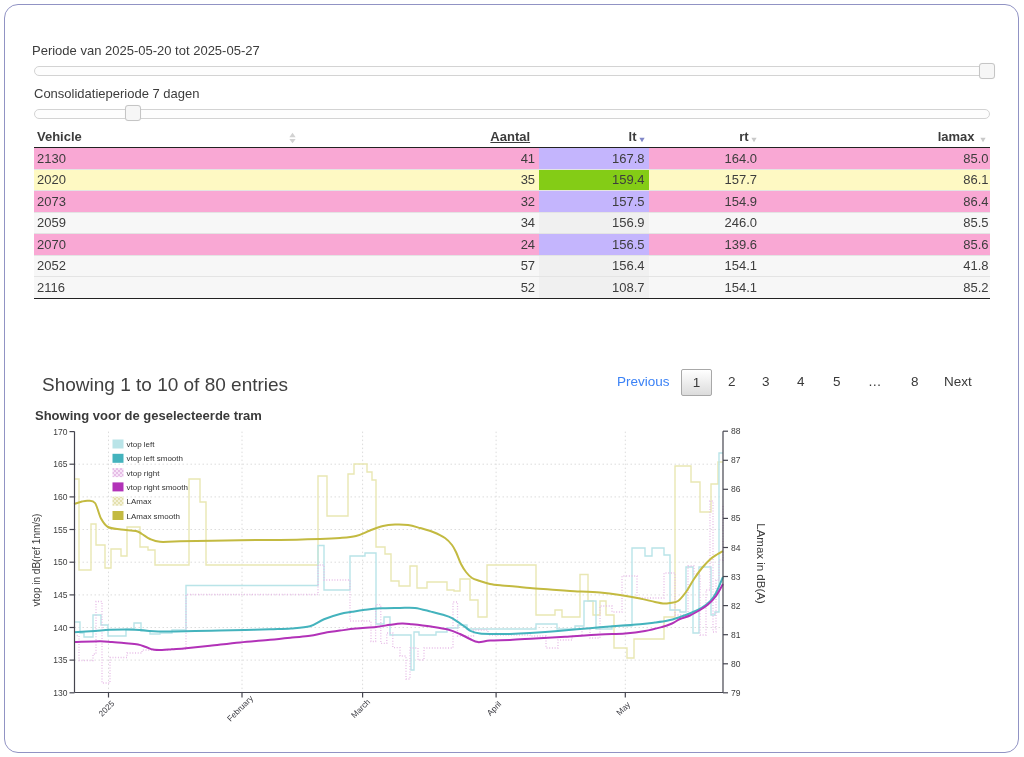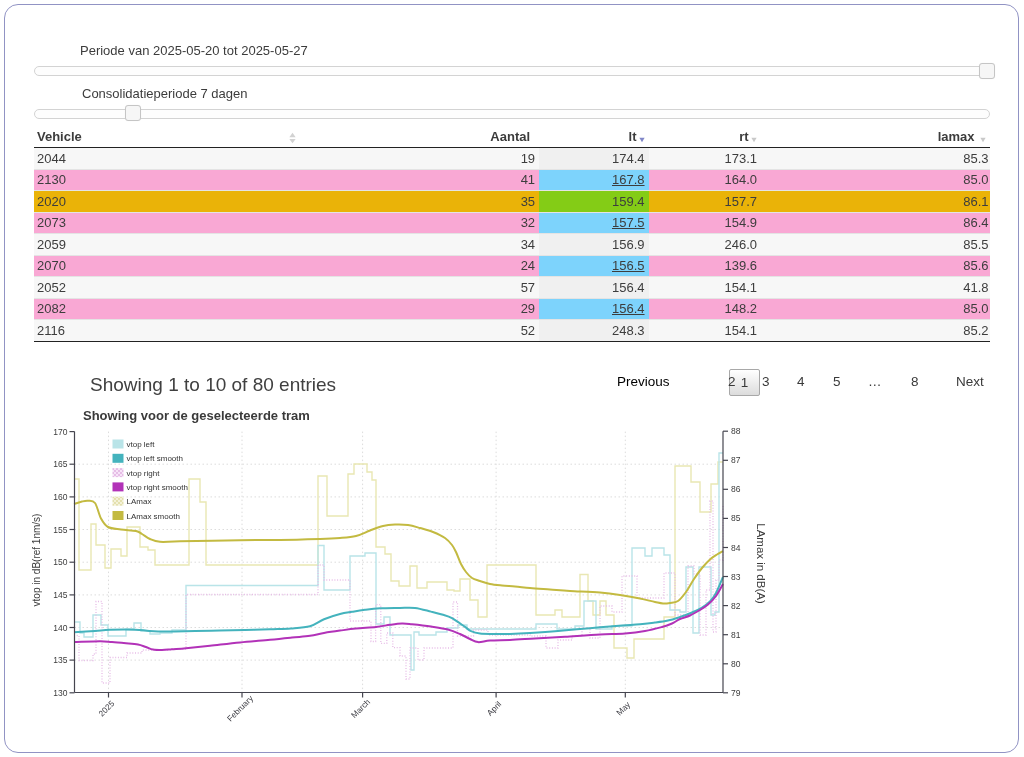--- a/index.html
+++ b/index.html
@@ -1,54 +1,54 @@
 <!DOCTYPE html>
 <html><head><meta charset="utf-8"><style>
 * { margin:0; padding:0; box-sizing:border-box; }
 html,body { width:1024px; height:757px; background:#fff;
   font-family:"Liberation Sans", sans-serif; }
 #frame { position:absolute; left:4px; top:4px; width:1015px; height:749px;
   border:1.5px solid #9193c4; border-radius:14px; background:#fff; }
-.abs { position:absolute;margin-left:48px; }
+.abs { position:absolute; }
 #t1 { left:32px; top:43px; font-size:13px; color:#3c3c3c; }
 #t2 { left:34px; top:86px; font-size:13px; color:#3c3c3c; }
 .track { position:absolute; left:34px; width:956px; height:10px;
   border:1px solid #d3d3d3; border-radius:5px; background:#fdfdfd; }
 .handle { position:absolute; width:16px; height:16px; border:1px solid #c5c5c5;
   border-radius:3px; background:#f6f6f6; box-shadow:0 0 1px rgba(0,0,0,0.08); }
 #tr1 { top:66px; } #h1 { left:979px; top:62.5px; }
 #tr2 { top:108.5px; } #h2 { left:125px; top:105px; }
 #tablewrap { position:absolute; left:34px; top:127px; width:956px; }
 table { border-collapse:collapse; width:956px; table-layout:fixed;
   font-size:13px; color:#3d3d3d; }
 th { font-weight:bold; color:#3c3c3c; text-align:left; position:relative;
   padding:2px 4px 3px 3px; border-bottom:1.4px solid #222; height:19px; }
 th.num { text-align:right; }
-th.c1 { padding-right:9px; } th.c2 { padding-right:12px; }
+th.c1 { padding-right:9px;text-decoration:underline; } th.c2 { padding-right:12px; }
 th.c3 { padding-right:12.5px;margin-top:13px; } th.c4 { padding-right:15.5px; }
 td { padding:0 4px 0 3px; height:21.5px; border-top:1px solid #e4e4e4; }
 tbody tr:first-child td { border-top:none; }
 td.num { text-align:right; }
 .c0 { width:266px;margin-left:29px; } .c1 { width:237px; } .c2 { width:109px; }
 .c3 { width:112px; } .c4 { width:228px; }
 td.c4 { padding-right:1.5px; }
 tr.odd td { background:#f7f7f7; }
 tr.even td { background:#f9a8d4; }
 tr.odd td.s1 { background:#f0f0f0; }
-tr.even td.s1 { background:#7dd3fc;text-decoration:underline; }
-tr.sel td { background:#eab308; }
+tr.even td.s1 { background:#c4b5fd; }
+tr.sel td { background:#fef9c3; }
 tr.sel td.s1 { background:#84cc16; }
 tbody { border-bottom:1.4px solid #222; }
 .sort { position:absolute; right:4px; top:7px; width:6px; height:9px; }
 #vsort { right:5.5px; top:4.5px; width:7px; height:12px; }
 #showing { left:42px; top:374px; font-size:19px; color:#404040; }
 #paging { position:absolute; top:369px; left:600px; width:390px; height:27px;
   font-size:13.5px; color:#3a3a3a; }
 #paging span { position:absolute; top:5px; }
-#prev { left:17px; color:#000000; }
+#prev { left:17px; color:#3b82f6; }
 #pg1 { left:81px; top:0; width:31px; height:27px; line-height:25px; text-align:center;
   border:1px solid #a8a8a8; border-radius:2px;
   background:linear-gradient(to bottom, #ffffff 0%, #dcdcdc 100%); }
 #chtitle { left:35px; top:408px; font-size:13px; font-weight:bold; color:#3a3a3a; }
 </style></head>
 <body>
 <div id="frame"></div>
 <div class="abs" id="t1">Periode van 2025-05-20 tot 2025-05-27</div>
 <div class="track" id="tr1"></div>
 <div class="handle" id="h1"></div>
@@ -69,27 +69,20 @@
             </svg></th>
 <th class="num c3">rt<svg class="sort" viewBox="0 0 8 12">
               <path d="M4 11 L7.5 5 L0.5 5 Z" fill="#c9c9c9"></path>
             </svg></th>
 <th class="num c4">lamax<svg class="sort" viewBox="0 0 8 12">
               <path d="M4 11 L7.5 5 L0.5 5 Z" fill="#c9c9c9"></path>
             </svg></th>
 </tr>
       </thead>
 <tbody>
-<tr class="odd">
-          <td class="c0">2044</td>
-          <td class="num c1">19</td>
-          <td class="num c2 s1">174.4</td>
-          <td class="num c3">173.1</td>
-          <td class="num c4">85.3</td>
-        </tr>
 <tr class="even">
           <td class="c0">2130</td>
           <td class="num c1">41</td>
           <td class="num c2 s1">167.8</td>
           <td class="num c3">164.0</td>
           <td class="num c4">85.0</td>
         </tr>
 <tr class="odd sel">
           <td class="c0">2020</td>
           <td class="num c1">35</td>
@@ -118,48 +111,41 @@
           <td class="num c3">139.6</td>
           <td class="num c4">85.6</td>
         </tr>
 <tr class="odd">
           <td class="c0">2052</td>
           <td class="num c1">57</td>
           <td class="num c2 s1">156.4</td>
           <td class="num c3">154.1</td>
           <td class="num c4">41.8</td>
         </tr>
-<tr class="even">
-          <td class="c0">2082</td>
-          <td class="num c1">29</td>
-          <td class="num c2 s1">156.4</td>
-          <td class="num c3">148.2</td>
-          <td class="num c4">85.0</td>
-        </tr>
 <tr class="odd">
           <td class="c0">2116</td>
           <td class="num c1">52</td>
-          <td class="num c2 s1">248.3</td>
+          <td class="num c2 s1">108.7</td>
           <td class="num c3">154.1</td>
           <td class="num c4">85.2</td>
         </tr>
 </tbody>
 </table>
 </div>
 <div class="abs" id="showing">Showing 1 to 10 of 80 entries</div>
 <div id="paging">
 <span id="prev">Previous</span>
 <div class="abs" id="pg1">1</div>
 <span style="left:128px">2</span>
 <span style="left:162px">3</span>
 <span style="left:197px">4</span>
 <span style="left:233px">5</span>
 <span style="left:268px">…</span>
 <span style="left:311px">8</span>
-<span style="left:356px">Next</span>
+<span style="left:344px">Next</span>
 </div>
 <div class="abs" id="chtitle">Showing voor de geselecteerde tram</div>
 <svg width="1024" height="757" viewBox="0 0 1024 757" style="position:absolute;left:0;top:0;">
     <defs>
       <pattern id="pdot" width="4" height="4" patternUnits="userSpaceOnUse">
         <rect width="4" height="4" fill="#f6e3f7"></rect>
         <circle cx="1" cy="1" r="0.9" fill="#dfaade"></circle>
         <circle cx="3" cy="3" r="0.9" fill="#dfaade"></circle>
       </pattern>
       <pattern id="pyel" width="4" height="4" patternUnits="userSpaceOnUse">

